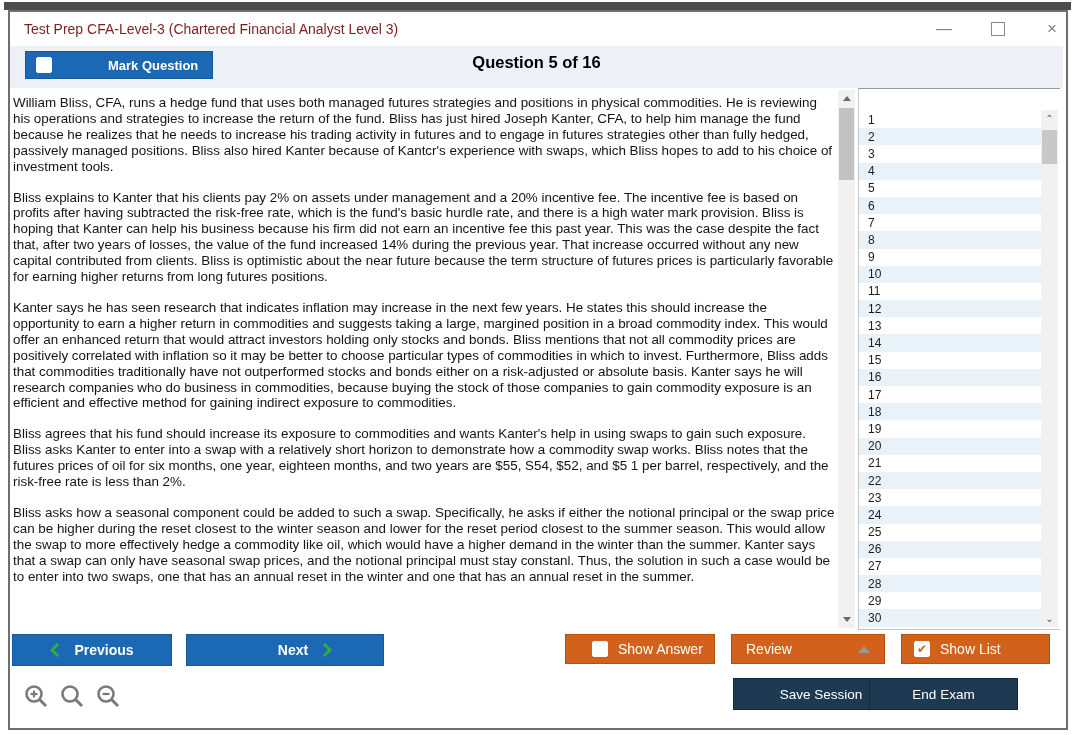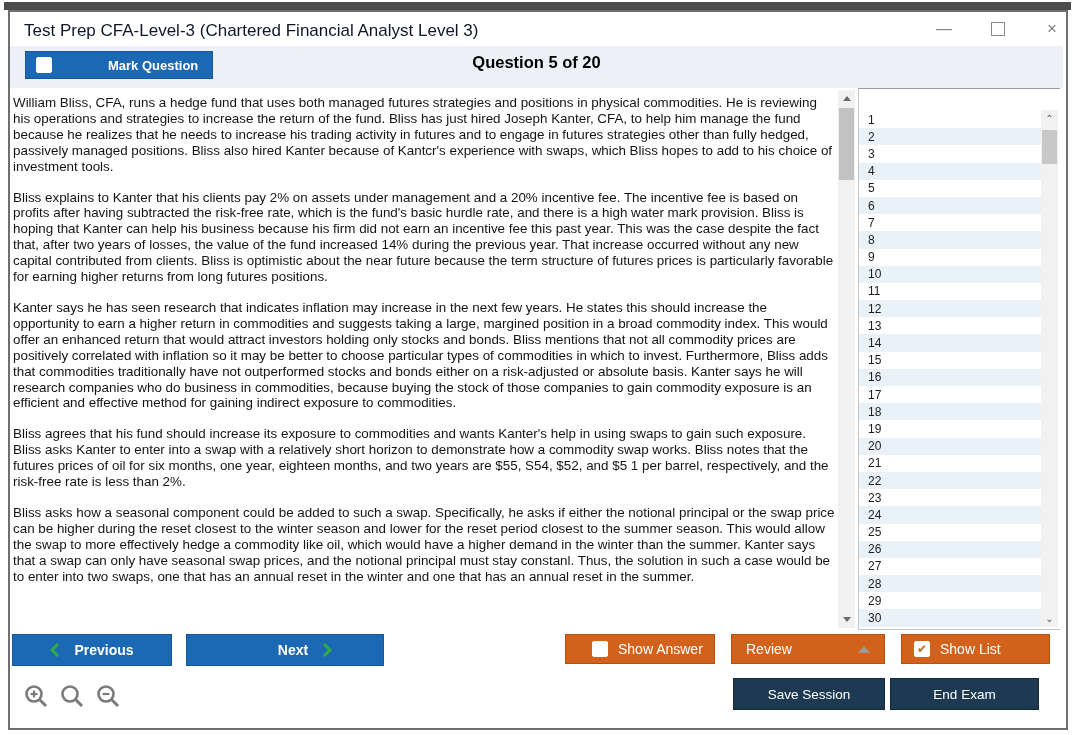--- a/index.html
+++ b/index.html
@@ -2,21 +2,21 @@
 <html><head>
 <meta charset="utf-8">
 <style>
   html,body{margin:0;padding:0;width:1075px;height:735px;background:#ffffff;overflow:hidden;
     font-family:"Liberation Sans","DejaVu Sans",sans-serif;}
   
   #top-strip{position:absolute;left:4px;top:2px;width:1067px;height:8px;background:#4c4c4c;}
   #frame{position:absolute;left:8px;top:10px;width:1056px;height:716px;border:2px solid #6f6f6f;background:#fff;}
   
   #title-bar{position:absolute;left:10px;top:12px;width:1053px;height:34px;background:#fff;}
-  #window-title{position:absolute;left:14px;top:9px;font-size:17px;color:#0f172a;}
+  #window-title{position:absolute;left:14px;top:9px;font-size:14px;color:#7f1d1d;}
   .win-ctl{position:absolute;top:4px;width:44px;height:26px;display:flex;align-items:center;justify-content:center;
     color:#7f7f7f;font-size:16px;cursor:default;}
   #btn-min{left:912px;}
   #btn-max{left:966px;}
   #btn-close{left:1020px;font-size:17px;}
   #max-glyph{width:12px;height:12px;border:1.5px solid #8a8a8a;display:inline-block;}
   
   #header-strip{position:absolute;left:10px;top:46px;width:1053px;height:42px;background:#edf1f7;}
   #mark-question{position:absolute;left:15px;top:5px;height:26px;padding:0 14px 0 10px;background:#1b69b4;
     border:1px solid #15589a;display:flex;align-items:center;gap:8px;cursor:pointer;}
@@ -57,22 +57,22 @@
   .btn{position:absolute;display:flex;align-items:center;justify-content:center;cursor:pointer;
     color:#fff;font-size:14px;}
   .btn.blue{background:#1b69b4;border:1px solid #15589a;font-weight:bold;}
   .btn.orange{background:#d2611c;border:1px solid #b5510f;}
   .btn.navy{background:#1d3a52;border:1px solid #132a3d;font-size:13.5px;}
   #btn-previous{left:12px;top:634px;width:158px;height:30px;gap:14px;}
   #btn-next{left:186px;top:634px;width:156px;height:30px;gap:14px;padding-left:40px;}
   #btn-show-answer{left:565px;top:634px;width:150px;height:30px;gap:10px;justify-content:flex-start;padding-left:26px;box-sizing:border-box;}
   #btn-review{left:731px;top:634px;width:154px;height:30px;justify-content:space-between;padding:4px 14px;box-sizing:border-box;}
   #btn-show-list{left:901px;top:634px;width:149px;height:30px;gap:10px;justify-content:flex-start;padding-left:12px;box-sizing:border-box;}
-  #btn-save-session{left:733px;top:678px;width:150px;height:30px;}
-  #btn-end-exam{left:890px;top:678px;width:147px;height:30px;}
+  #btn-save-session{left:733px;top:678px;width:150px;height:30px;padding-left:12px;}
+  #btn-end-exam{left:869px;top:678px;width:147px;height:30px;}
   #review-caret{width:0;height:0;border-left:6px solid transparent;border-right:6px solid transparent;border-bottom:7px solid #9a9a9a;}
   .check-on{color:#d2611c;}
   
   #zoom-icons{position:absolute;left:24px;top:684px;display:flex;gap:10px;}
   .zoom-ic{cursor:pointer;}
 </style>
 </head>
 <body>
 
 <div id="top-strip"></div>
@@ -89,21 +89,21 @@
   <div class="win-ctl" id="btn-close">
       <span>×</span>
     </div>
 </div>
 
 <div id="header-strip">
   <div id="mark-question">
     <span class="checkbox"></span>
     <span class="lbl">Mark Question</span>
   </div>
-  <div id="question-counter">Question 5 of 20</div>
+  <div id="question-counter">Question 5 of 16</div>
 </div>
 
 <div id="passage">
   <p>William Bliss, CFA, runs a hedge fund that uses both managed futures strategies and positions in physical commodities. He is reviewing his operations and strategies to increase the return of the fund. Bliss has just hired Joseph Kanter, CFA, to help him manage the fund because he realizes that he needs to increase his trading activity in futures and to engage in futures strategies other than fully hedged, passively managed positions. Bliss also hired Kanter because of Kantcr's experience with swaps, which Bliss hopes to add to his choice of investment tools.</p>
   <p>Bliss explains to Kanter that his clients pay 2% on assets under management and a 20% incentive fee. The incentive fee is based on profits after having subtracted the risk-free rate, which is the fund's basic hurdle rate, and there is a high water mark provision. Bliss is hoping that Kanter can help his business because his firm did not earn an incentive fee this past year. This was the case despite the fact that, after two years of losses, the value of the fund increased 14% during the previous year. That increase occurred without any new capital contributed from clients. Bliss is optimistic about the near future because the term structure of futures prices is particularly favorable for earning higher returns from long futures positions.</p>
   <p>Kanter says he has seen research that indicates inflation may increase in the next few years. He states this should increase the opportunity to earn a higher return in commodities and suggests taking a large, margined position in a broad commodity index. This would offer an enhanced return that would attract investors holding only stocks and bonds. Bliss mentions that not all commodity prices are positively correlated with inflation so it may be better to choose particular types of commodities in which to invest. Furthermore, Bliss adds that commodities traditionally have not outperformed stocks and bonds either on a risk-adjusted or absolute basis. Kanter says he will research companies who do business in commodities, because buying the stock of those companies to gain commodity exposure is an efficient and effective method for gaining indirect exposure to commodities.</p>
   <p>Bliss agrees that his fund should increase its exposure to commodities and wants Kanter's help in using swaps to gain such exposure. Bliss asks Kanter to enter into a swap with a relatively short horizon to demonstrate how a commodity swap works. Bliss notes that the futures prices of oil for six months, one year, eighteen months, and two years are $55, S54, $52, and $5 1 per barrel, respectively, and the risk-free rate is less than 2%.</p>
   <p>Bliss asks how a seasonal component could be added to such a swap. Specifically, he asks if either the notional principal or the swap price can be higher during the reset closest to the winter season and lower for the reset period closest to the summer season. This would allow the swap to more effectively hedge a commodity like oil, which would have a higher demand in the winter than the summer. Kanter says that a swap can only have seasonal swap prices, and the notional principal must stay constanl. Thus, the solution in such a case would be to enter into two swaps, one that has an annual reset in the winter and one that has an annual reset in the summer.</p>
 </div>
 

